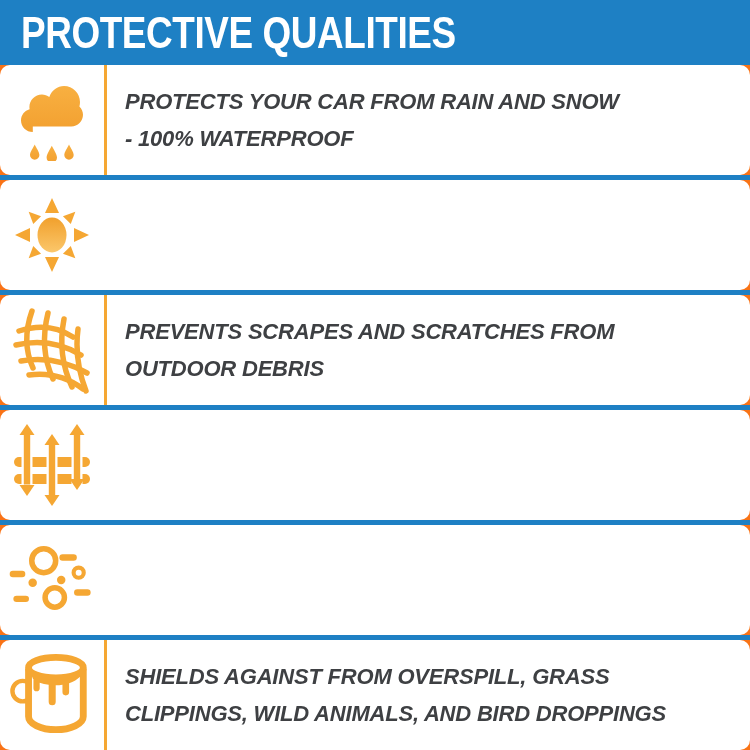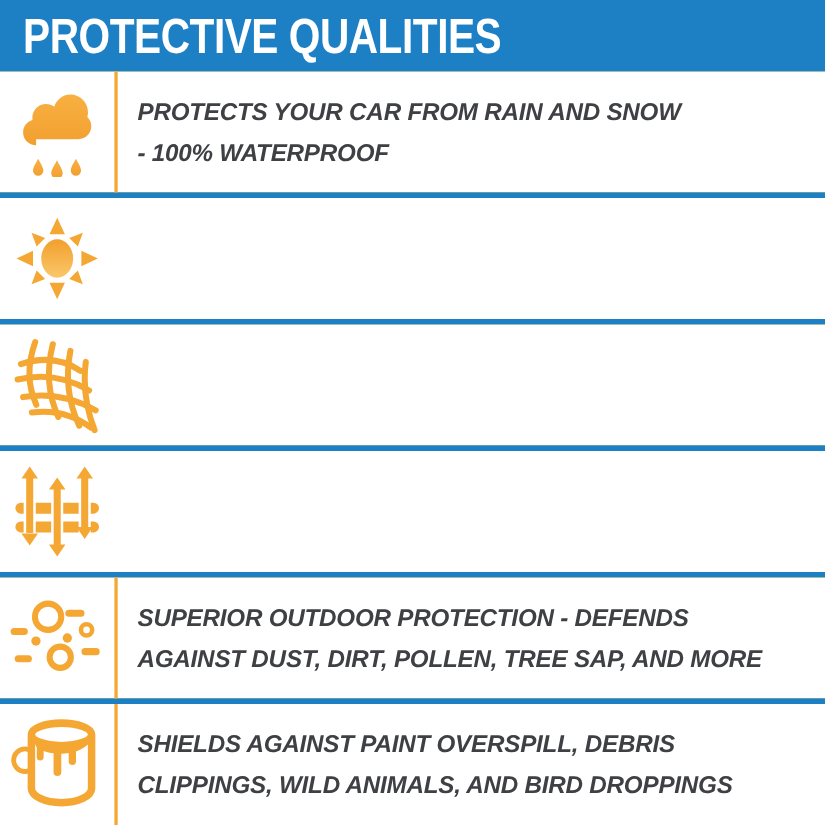--- a/index.html
+++ b/index.html
@@ -1,19 +1,19 @@
 <!DOCTYPE html>
 <html><head>
 <meta charset="utf-8">
 <style>
   html,body{margin:0;padding:0;background:#ffffff;}
   .page{
     position:relative;
     width:750px;height:750px;
-    background:#4d7c0f;
+    background:#f97316;
     overflow:hidden;
     font-family:"Liberation Sans","DejaVu Sans",sans-serif;
   }
   
   .header{
     height:65px;
     background:#1E80C4;
     display:flex;align-items:center;
     padding-left:21px;
   }
@@ -27,20 +27,21 @@
     transform:scaleX(0.82);
     transform-origin:0 50%;
     white-space:nowrap;
   }
   
   .row{
     height:110px;
     display:flex;
     align-items:stretch;
     background:#ffffff;
+    border-radius:10px;
   }
   .icon-cell{
     flex:0 0 104px;
     display:flex;align-items:center;justify-content:center;
   }
   .text-cell{
     flex:1;
     border-left:3px solid #F5A733;
     display:flex;align-items:center;
     padding:0 12px 0 18px;
@@ -127,20 +128,24 @@
           <path d="M38 7 Q29 43 43 73"></path>
           <path d="M54 13 Q47 49 62 81"></path>
           <path d="M68 23 Q64 54 76 85"></path>
           <path d="M9 25 Q39 15 63 31"></path>
           <path d="M6 39 Q41 31 71 49"></path>
           <path d="M11 55 Q45 49 77 67"></path>
           <path d="M19 69 Q49 65 73 83"></path>
         </g>
       </svg>
     </div>
+    <div class="text-cell">
+      <p>PREVENTS SCRAPES AND SCRATCHES FROM
+OUTDOOR DEBRIS</p>
+    </div>
   </section>
   <div class="sep"></div>
 
   <section class="row">
     <div class="icon-cell">
       <svg width="80" height="86" viewBox="0 0 80 86">
         <g fill="#F5A733">
           <rect x="2" y="35" width="76" height="10" rx="5"></rect>
           <rect x="2" y="52" width="76" height="10" rx="5"></rect>
         </g>
@@ -175,24 +180,20 @@
         </g>
         <g fill="#F5A733">
           <rect x="4" y="33" width="17" height="7" rx="3.5"></rect>
           <rect x="58" y="15" width="19" height="7" rx="3.5"></rect>
           <rect x="8" y="60" width="17" height="7" rx="3.5"></rect>
           <rect x="74" y="53" width="18" height="7" rx="3.5"></rect>
           <circle cx="29" cy="46" r="4.6"></circle>
           <circle cx="60" cy="43" r="4.6"></circle>
         </g>
       </svg>
-    </div>
-    <div class="text-cell">
-      <p>SUPERIOR OUTDOOR PROTECTION - DEFENDS
-AGAINST DUST, DIRT, POLLEN, TREE SAP, AND MORE</p>
     </div>
   </section>
   <div class="sep"></div>
 
   <section class="row">
     <div class="icon-cell">
       <svg width="86" height="92" viewBox="0 0 88 94">
         <circle cx="14" cy="43" r="10.5" fill="none" stroke="#F5A733" stroke-width="4.5"></circle>
         <path d="M20 20 v49 c0 7.5 12.6 13.5 28 13.5 s28 -6 28 -13.5 V20" fill="#ffffff" stroke="#F5A733" stroke-width="7" stroke-linejoin="round"></path>
         <ellipse cx="48" cy="19" rx="28" ry="10.5" fill="#ffffff" stroke="#F5A733" stroke-width="7"></ellipse>
@@ -201,18 +202,18 @@
           L73 28 C70 31 66 33.5 61.5 35
           L61.5 44 a3.4 3.4 0 0 1 -6.8 0 L54.7 36.4
           C52.5 36.8 50.2 37 47.8 37
           L47.8 54 a3.6 3.6 0 0 1 -7.2 0 L40.6 36.6
           C37.3 36.2 34.2 35.5 31.4 34.4
           L31.4 40 a3.2 3.2 0 0 1 -6.4 0 L25 31
           C23 29.6 23.8 23.2 23 21 Z"></path>
       </svg>
     </div>
     <div class="text-cell">
-      <p>SHIELDS AGAINST PAINT OVERSPILL, DEBRIS
+      <p>SHIELDS AGAINST FROM OVERSPILL, GRASS
 CLIPPINGS, WILD ANIMALS, AND BIRD DROPPINGS</p>
     </div>
   </section>
 
 </div>
 
 </body></html>

